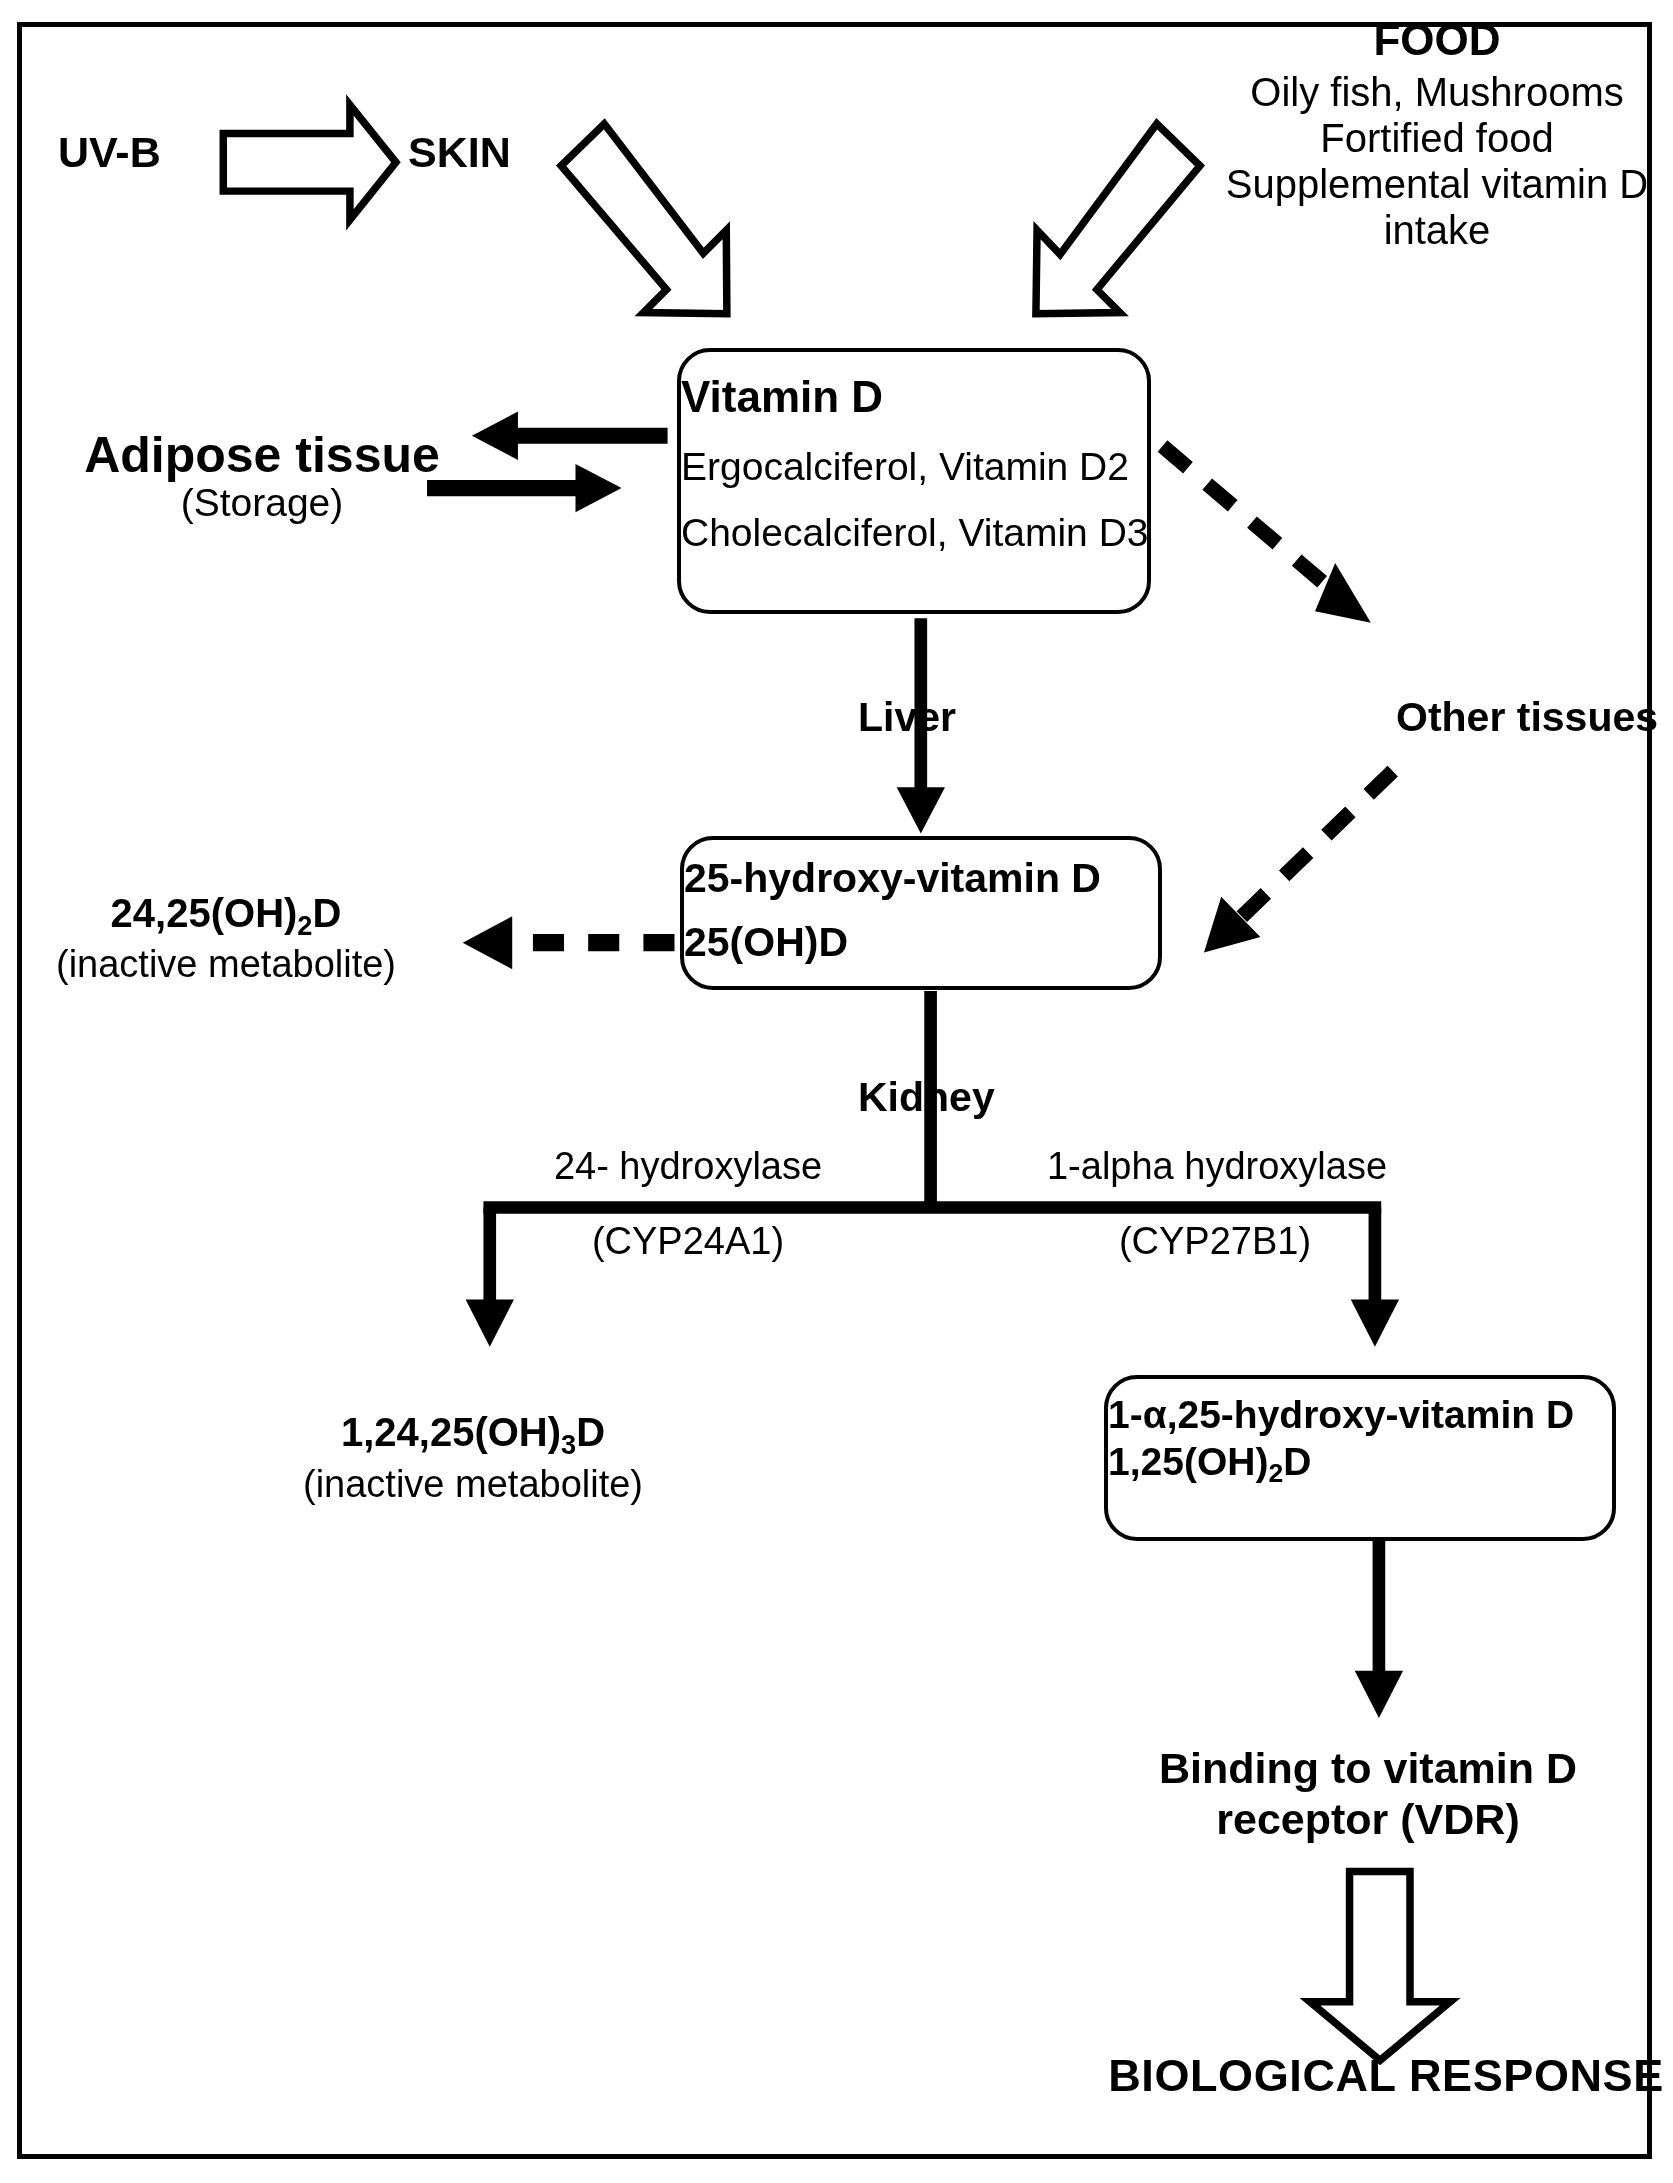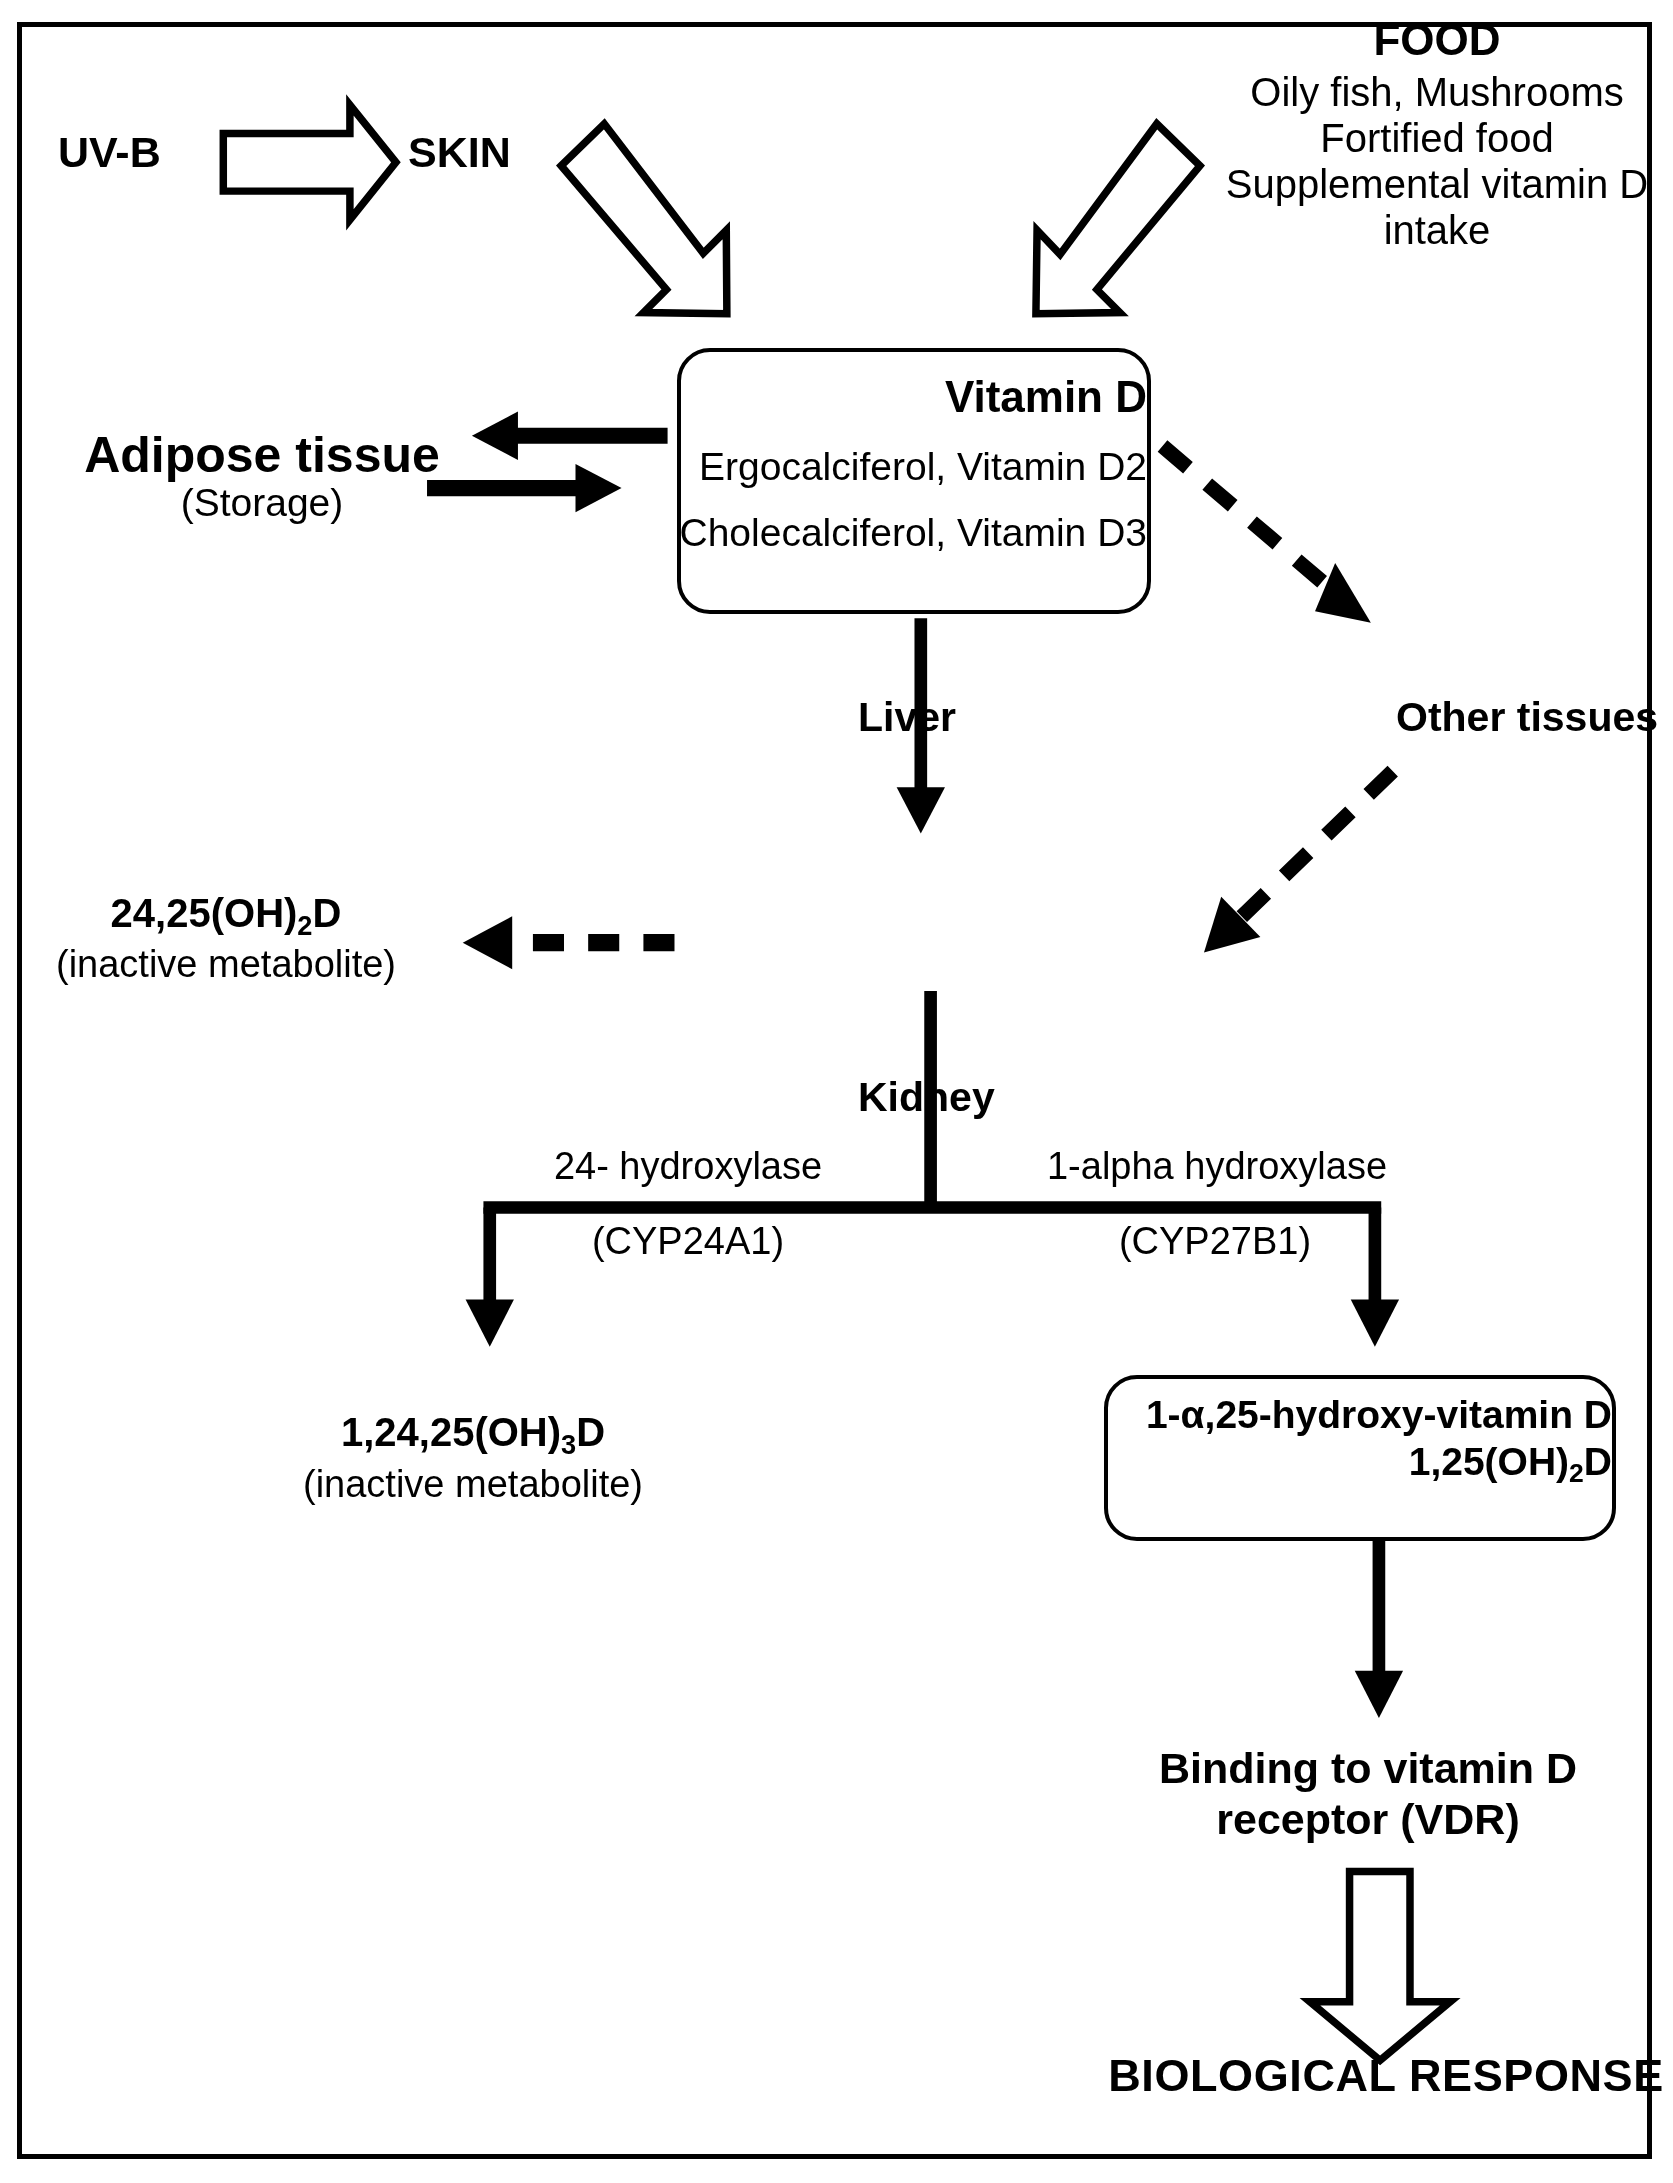--- a/index.html
+++ b/index.html
@@ -41,21 +41,21 @@
   .bold { font-weight: bold; }
   .ctr { text-align: center; transform: translateX(-50%); }
   .box {
     position: absolute;
     border: 4px solid #000000;
     border-radius: 33px;
     box-sizing: border-box;
     background: #ffffff;
     display: flex;
     flex-direction: column;
-    align-items: flex-end;
+    align-items: flex-start;
     justify-content: flex-start;
   }
   .box .line { white-space: nowrap; }
   sub { font-size: 0.68em; vertical-align: -0.28em; }
 
   
   #uvb        { left: 58px;  top: 128px;  font-size: 43px; }
   #skin       { left: 408px;  top: 128px;  font-size: 43px; }
 
   #food-title { left: 1437px; top: 15px;   font-size: 44px; }
@@ -177,20 +177,24 @@
     <div class="line t2">Ergocalciferol, Vitamin D2</div>
     <div class="line t3">Cholecalciferol, Vitamin D3</div>
   </div>
 
   <div class="lbl bold ctr" id="adipose">Adipose tissue</div>
   <div class="lbl ctr" id="storage">(Storage)</div>
 
   <div class="lbl bold" id="liver">Liver</div>
   <div class="lbl bold" id="othertis">Other tissues</div>
 
+  <div class="box" id="ohd-box">
+    <div class="line t1">25-hydroxy-vitamin D</div>
+    <div class="line t2">25(OH)D</div>
+  </div>
 
   <div class="lbl bold ctr" id="m2425">
     <span>24,25(OH)</span><sub>2</sub><span>D</span>
   </div>
   <div class="lbl ctr" id="m2425sub">(inactive metabolite)</div>
 
   <div class="lbl bold" id="kidney">Kidney</div>
   <div class="lbl ctr" id="hx24">24- hydroxylase</div>
   <div class="lbl ctr" id="hx1a">1-alpha hydroxylase</div>
   <div class="lbl ctr" id="cyp24">(CYP24A1)</div>

